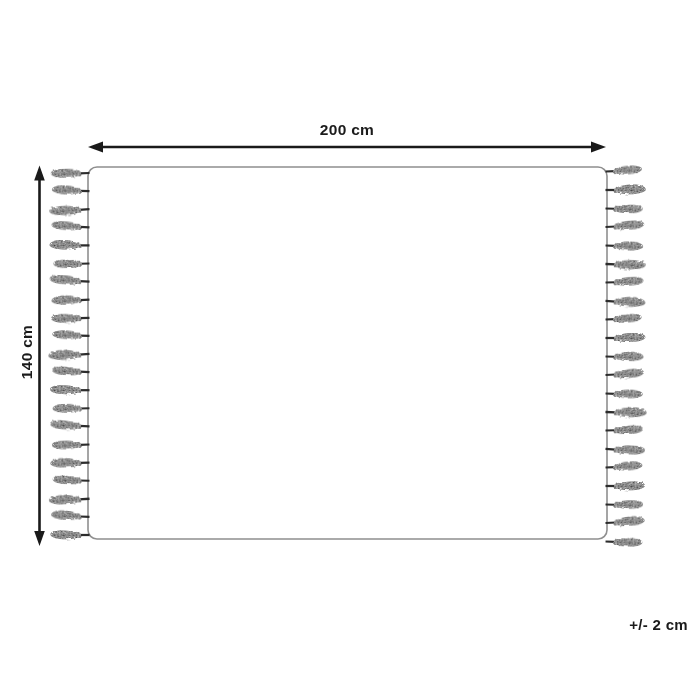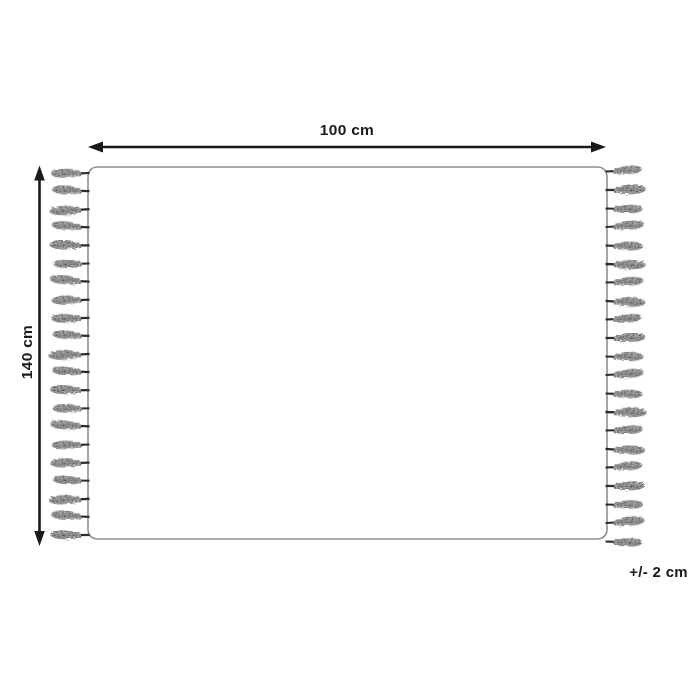--- a/index.html
+++ b/index.html
@@ -30,21 +30,21 @@
   .dim-label{
     position:absolute;
     font-weight:bold;
     font-size:15.5px;
     color:var(--text);
     letter-spacing:0.3px;
     white-space:nowrap;
   }
   #width-label{left:347px;top:121px;transform:translateX(-50%);}
   #height-label{left:27px;top:352px;transform:translate(-50%,-50%) rotate(-90deg);}
-  #tolerance-label{right:12px;top:563px;font-size:15px;margin-left:32px;}
+  #tolerance-label{right:12px;top:616px;font-size:15px;margin-left:32px;}
 </style>
 </head>
 <body>
 
 <div id="stage">
 
   <svg id="scene" width="700" height="700" viewBox="0 0 700 700" xmlns="http://www.w3.org/2000/svg">
     <defs>
       <filter id="tasselRough" x="-40%" y="-90%" width="190%" height="280%">
         <feTurbulence type="fractalNoise" baseFrequency="0.18 0.42" numOctaves="3" seed="7" result="n"></feTurbulence>
@@ -394,18 +394,18 @@
         <g transform="translate(606,541.5) scale(-1,1) rotate(-2.5) scale(0.96)">
           <rect class="tassel-stem" x="-9.5" y="-1.1" width="10" height="2.2"></rect>
           <g filter="url(#tasselRough)">
             <path class="tassel-body" d="M-8.5,-2 C-12.5,-3.6 -21,-4.6 -29,-4.4 C-34.5,-4.2 -37.6,-2.6 -37.8,-0.8 C-38,1.2 -34.5,3 -28.5,3.8 C-21,4.8 -12.5,3.8 -8.5,1.8 Z"></path>
             <path class="tassel-streak" d="M-33.5,-2 C-26,-3 -17,-2.8 -10.5,-1.4"></path>
           </g>
         </g>
       </g>
   </svg>
 
-  <div id="width-label" class="dim-label">100 cm</div>
+  <div id="width-label" class="dim-label">200 cm</div>
 
   <div id="height-label" class="dim-label">140 cm</div>
 
   <div id="tolerance-label" class="dim-label">+/- 2 cm</div>
 </div>
 
 </body></html>

